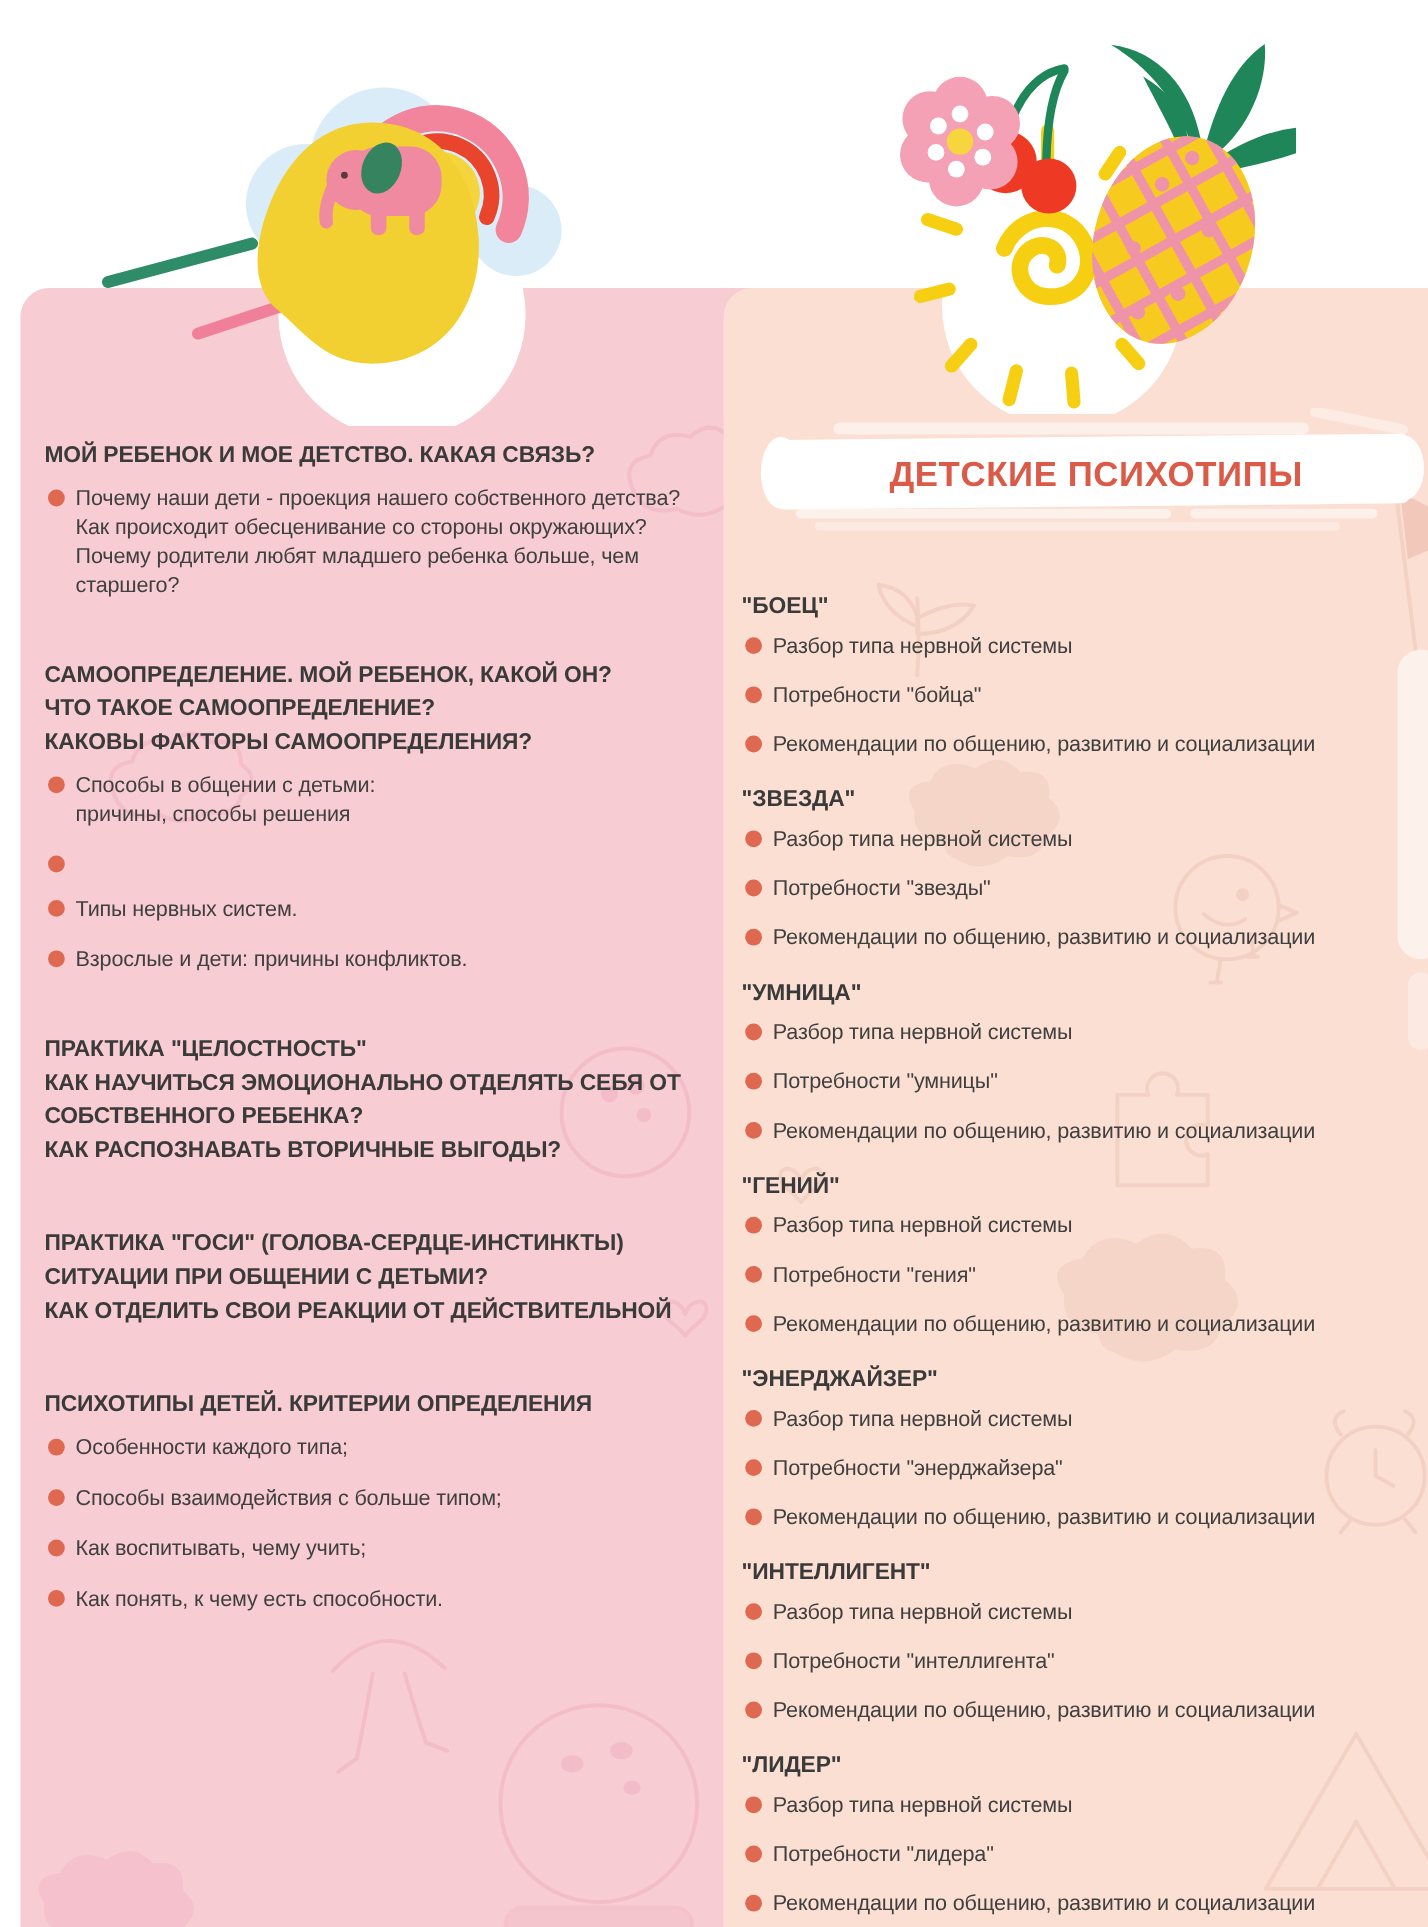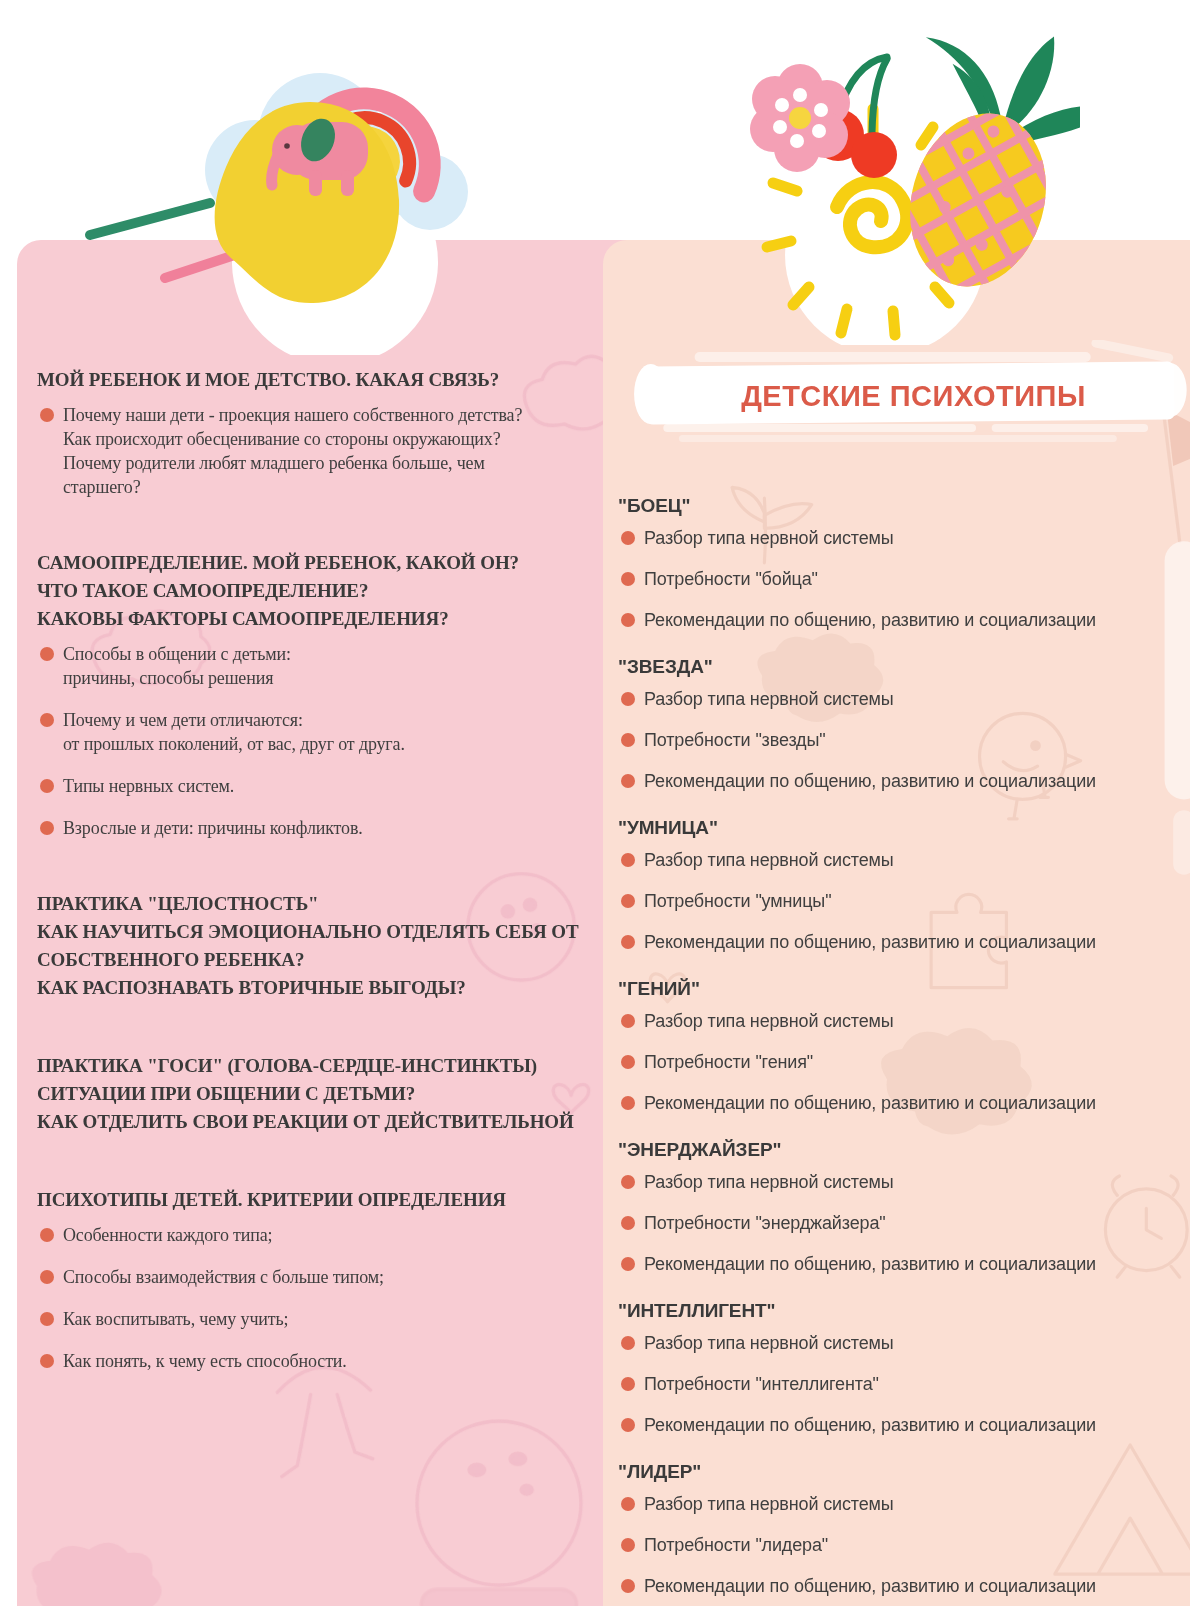--- a/index.html
+++ b/index.html
@@ -3,21 +3,21 @@
 <meta charset="utf-8">
 <style>
   html,body{margin:0;padding:0;}
   body{
     width:1190px;height:1606px;position:relative;overflow:hidden;
     background:#ffffff;
     font-family:"Liberation Sans","DejaVu Sans",sans-serif;
     color:#3f3f3f;
   }
   .card{position:absolute;top:240px;height:1366px;border-radius:24px 24px 0 0;overflow:hidden;}
-  .card-left{left:17px;width:636px;background:#f8ccd3;font-family:Liberation Serif, serif;}
+  .card-left{left:17px;width:636px;background:#f8ccd3;}
   .card-right{left:603px;width:624px;background:#fbdfd3;}
   .doodles{position:absolute;inset:0;pointer-events:none;}
   .card-content{position:relative;}
   .card-left .card-content{padding:126px 22px 30px 20px;}
   .card-right .card-content{padding:0 18px 20px 15px;}
 
   
   .heading{font-size:19px;font-weight:700;line-height:28px;color:#3a3a3a;letter-spacing:-0.1px;margin-bottom:9px;}
   .h-line{white-space:nowrap;}
   .l-section{margin-top:50px;}
@@ -93,24 +93,20 @@
           </div>
           <div class="bullet">
             <span class="dot"></span>
             <div class="btext">
               <div class="b-line">Способы в общении с детьми:</div>
               <div class="b-line">причины, способы решения</div>
             </div>
           </div>
           <div class="bullet">
             <span class="dot"></span>
-            <div class="btext">
-              <div class="b-line">Почему и чем дети отличаются:</div>
-              <div class="b-line">от прошлых поколений, от вас, друг от друга.</div>
-            </div>
           </div>
           <div class="bullet">
             <span class="dot"></span>
             <div class="btext">
               <div class="b-line">Типы нервных систем.</div>
             </div>
           </div>
           <div class="bullet">
             <span class="dot"></span>
             <div class="btext">

